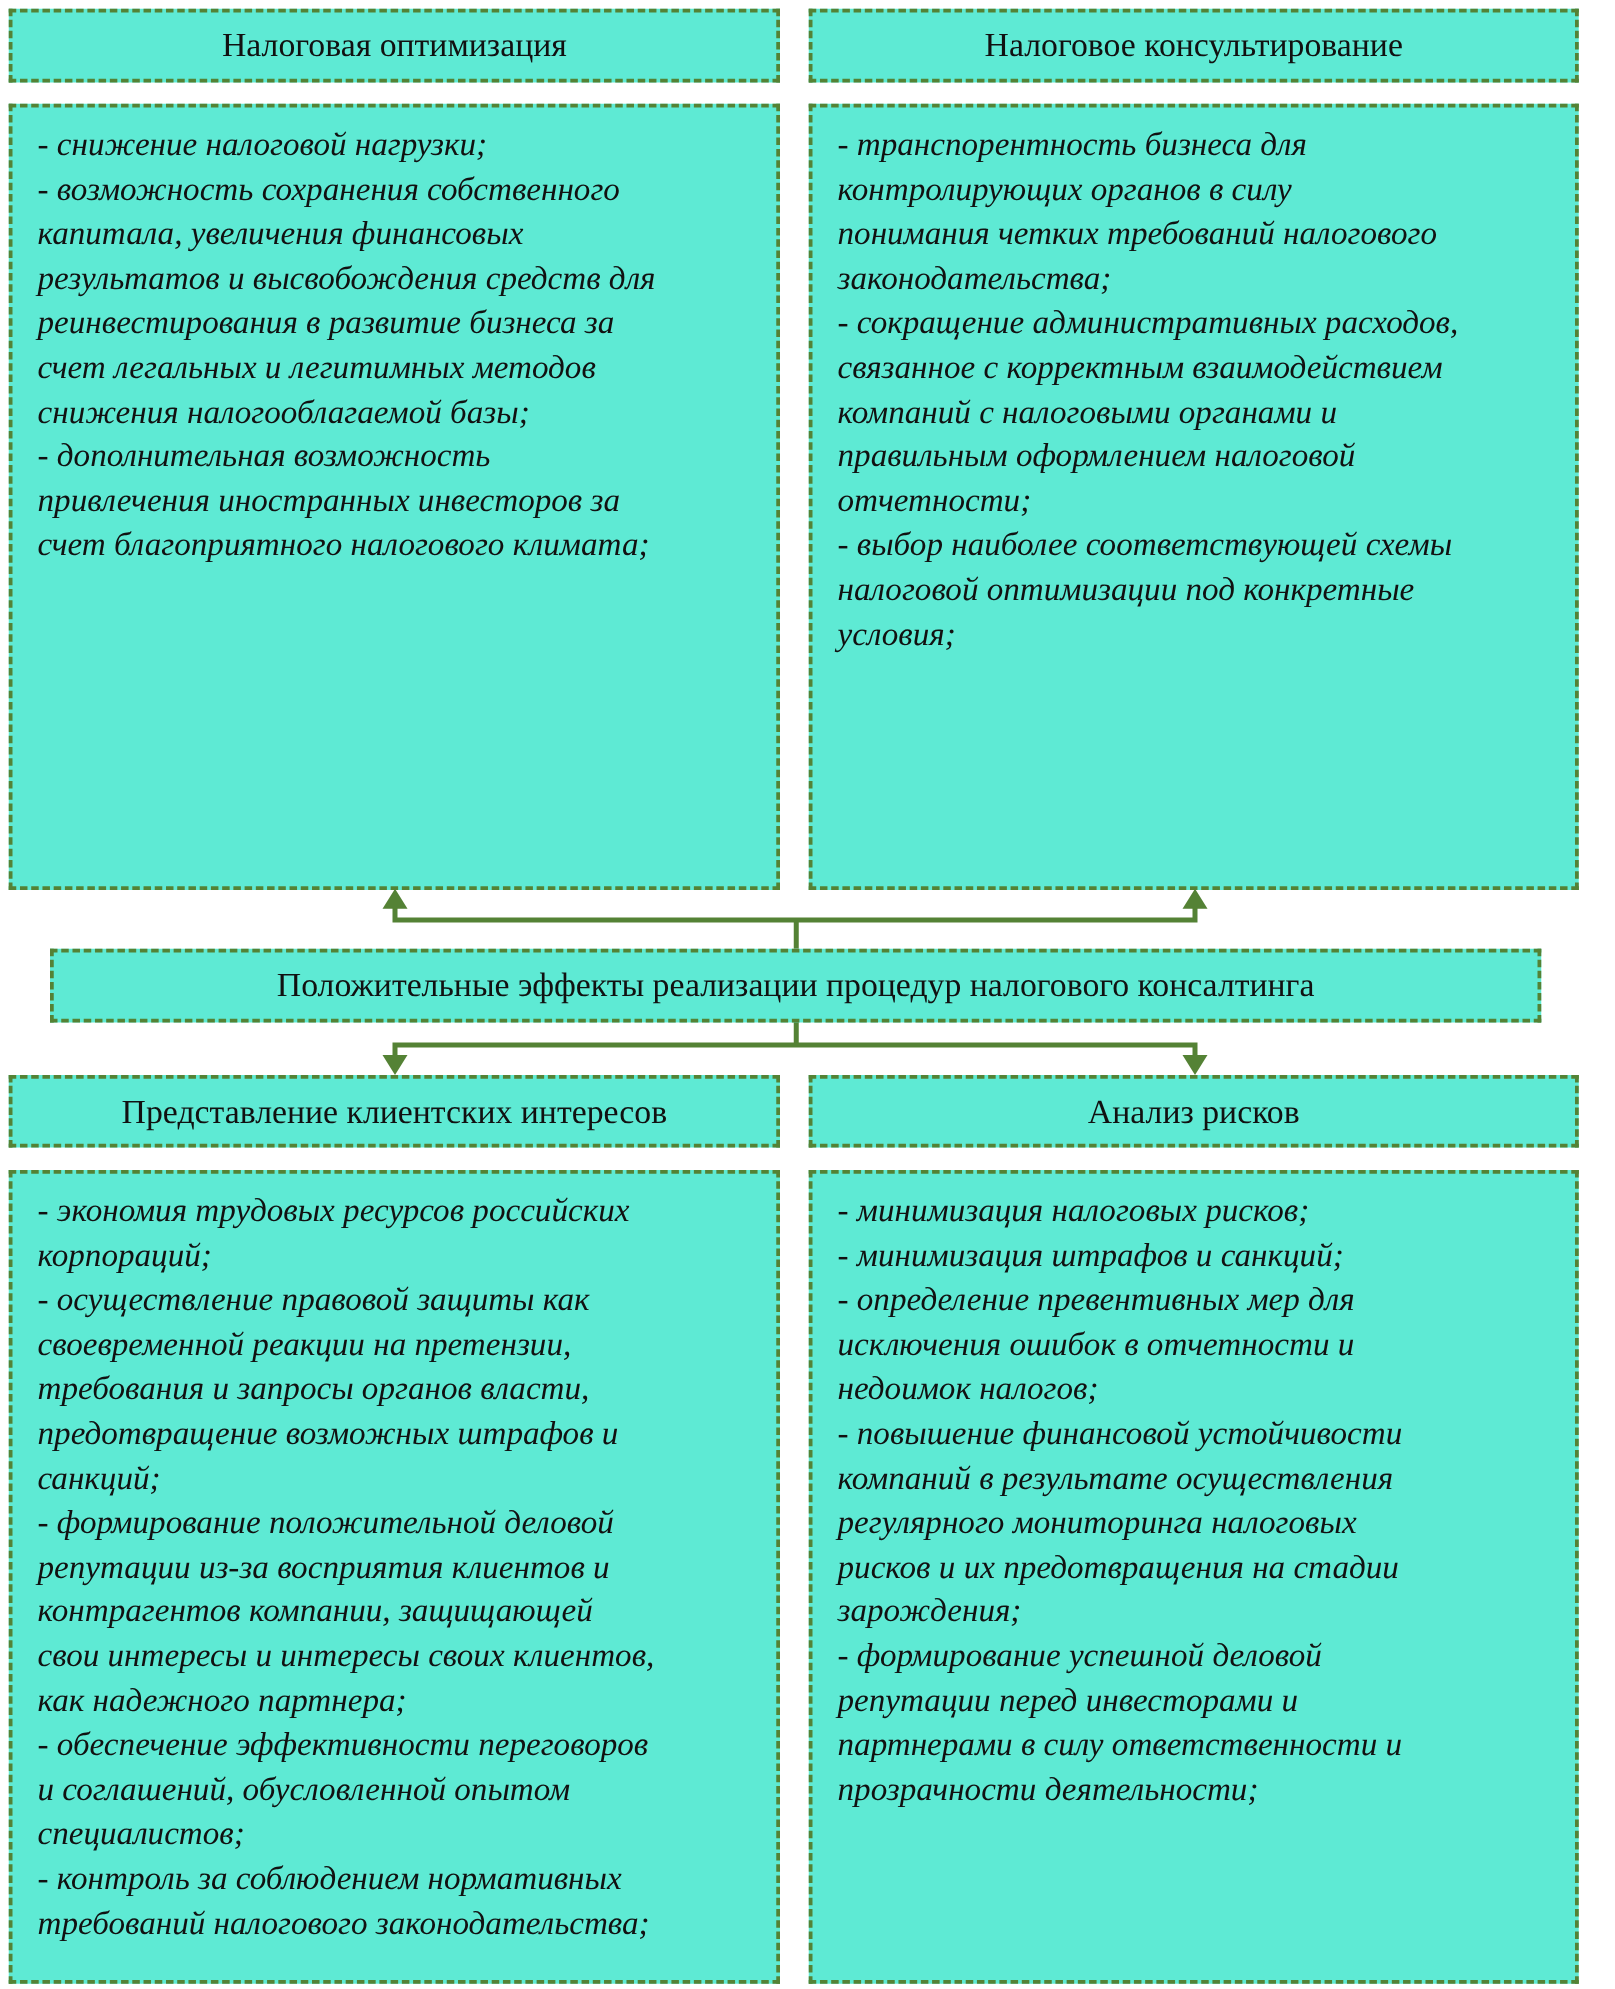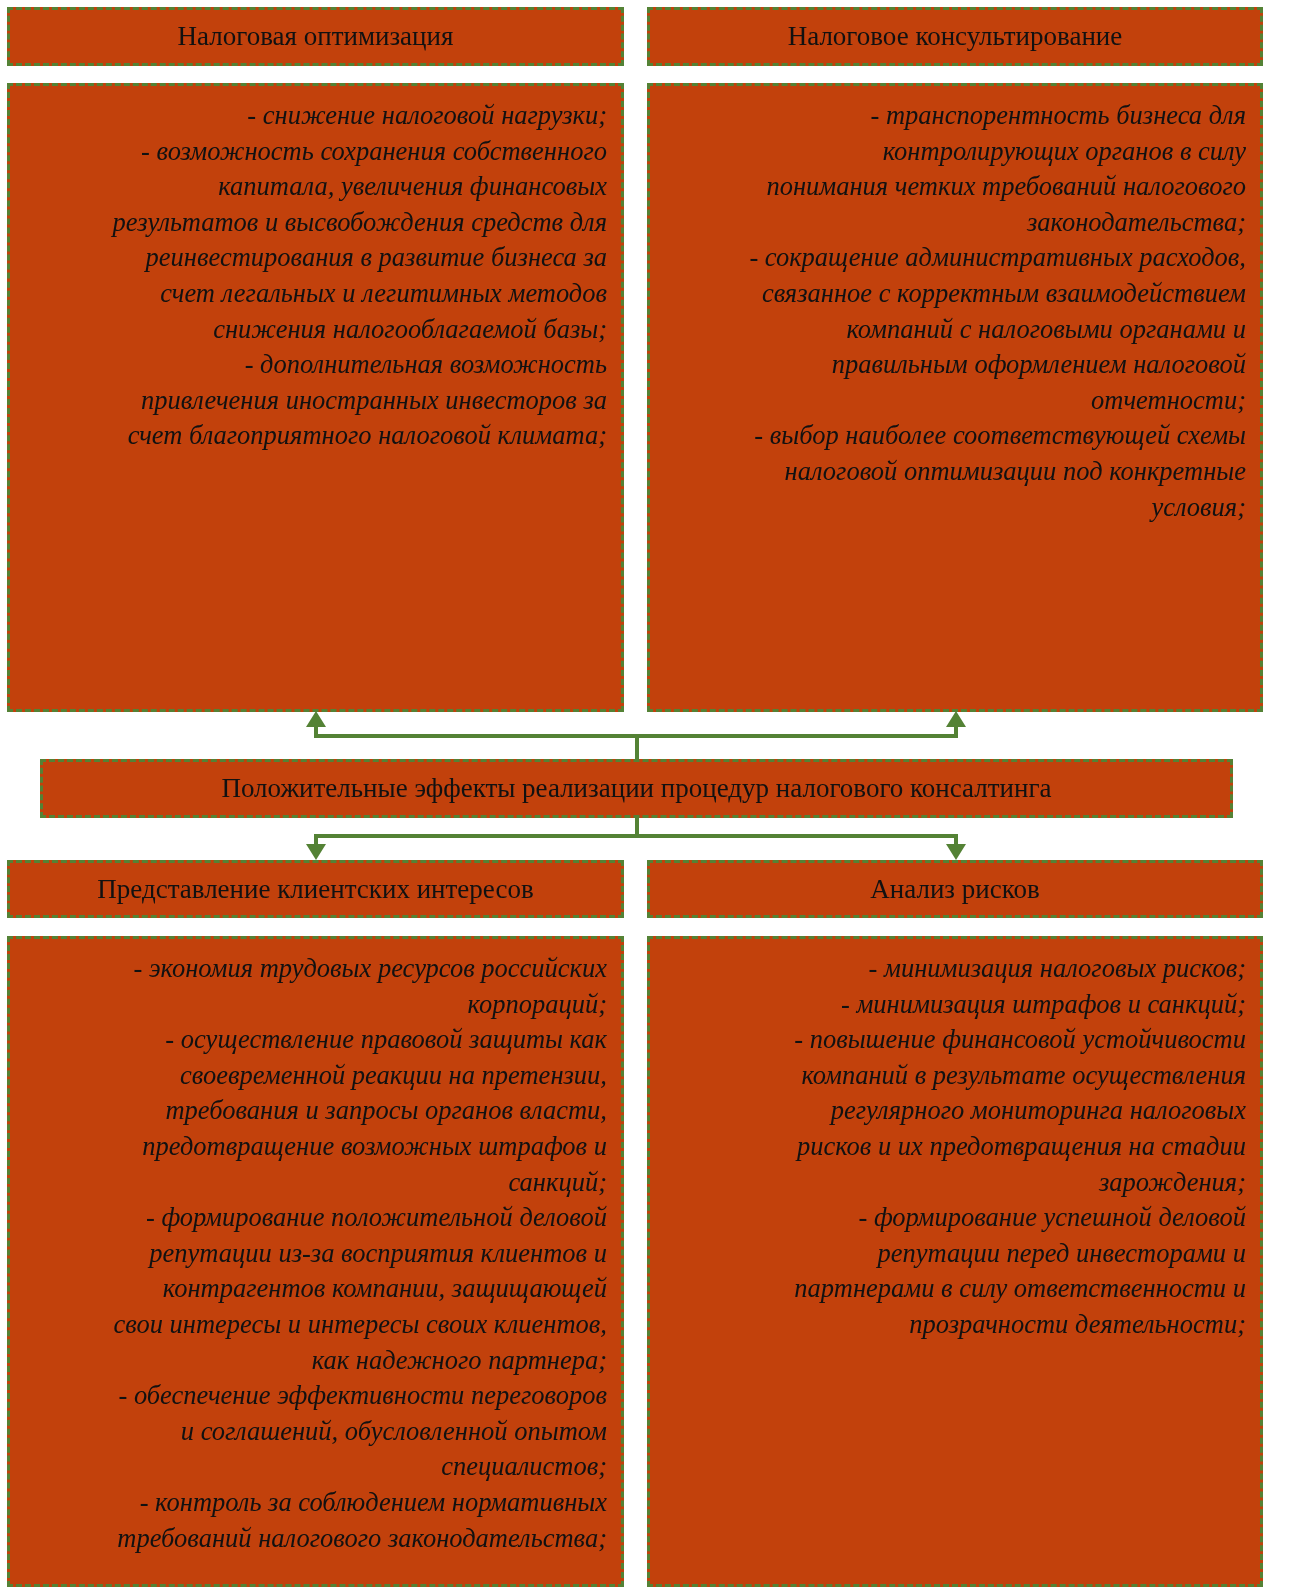--- a/index.html
+++ b/index.html
@@ -1,18 +1,18 @@
 <!DOCTYPE html>
 <html><head>
 <meta charset="utf-8">
 <style>
   html, body { margin: 0; padding: 0; background: #ffffff; }
   body { width: 1292px; height: 1591px; position: relative; overflow: hidden;
          font-family: "Liberation Serif", "DejaVu Serif", serif; color: #111111; }
-  .box { position: absolute; box-sizing: border-box; border: 3px dashed #548235; background: #c2410c; text-align: right; }
+  .box { position: absolute; box-sizing: border-box; border: 3px dashed #548235; background: #5eead4; }
   .head { display: flex; align-items: center; justify-content: center; font-size: 27px; }
   .content { padding: 12px 14px 0 20px; font-size: 26.5px; line-height: 35.6px; }
   .content .item { display: block; white-space: pre-line; font-style: italic; }
   #connectors { position: absolute; left: 0; top: 0; }
 </style>
 </head>
 <body>
 
 <svg id="connectors" width="1292" height="1591" viewBox="0 0 1292 1591">
   <g stroke="#548235" stroke-width="4" fill="none">
@@ -39,21 +39,21 @@
 <div class="box content" style="left:7px; top:83px; width:617px; height:629px;">
   <span class="item">- снижение  налоговой нагрузки;</span>
   <span class="item">- возможность сохранения  собственного
 капитала,  увеличения  финансовых
 результатов и высвобождения  средств  для
 реинвестирования   в развитие бизнеса  за
 счет легальных и легитимных  методов
 снижения  налогооблагаемой  базы;</span>
   <span class="item">- дополнительная  возможность
 привлечения  иностранных  инвесторов за
-счет благоприятного  налоговой климата;</span>
+счет благоприятного  налогового климата;</span>
 </div>
 <div class="box content" style="left:647px; top:83px; width:616px; height:629px;">
   <span class="item">- транспорентность  бизнеса  для
 контролирующих  органов в силу
 понимания  четких требований  налогового
 законодательства;</span>
   <span class="item">- сокращение  административных  расходов,
 связанное с корректным взаимодействием
 компаний с налоговыми органами и
 правильным оформлением  налоговой
@@ -89,20 +89,23 @@
 как надежного  партнера;</span>
   <span class="item">- обеспечение  эффективности  переговоров
 и соглашений,  обусловленной опытом
 специалистов;</span>
   <span class="item">- контроль за соблюдением  нормативных
 требований  налогового законодательства;</span>
 </div>
 <div class="box content" style="left:647px; top:936px; width:616px; height:651px;">
   <span class="item">- минимизация  налоговых рисков;</span>
   <span class="item">- минимизация  штрафов  и санкций;</span>
+  <span class="item">- определение  превентивных  мер для
+исключения  ошибок  в отчетности  и
+недоимок налогов;</span>
   <span class="item">- повышение  финансовой  устойчивости
 компаний в результате осуществления
 регулярного мониторинга  налоговых
 рисков и их предотвращения  на стадии
 зарождения;</span>
   <span class="item">- формирование успешной  деловой
 репутации  перед инвесторами  и
 партнерами  в силу ответственности  и
 прозрачности  деятельности;</span>
 </div>

